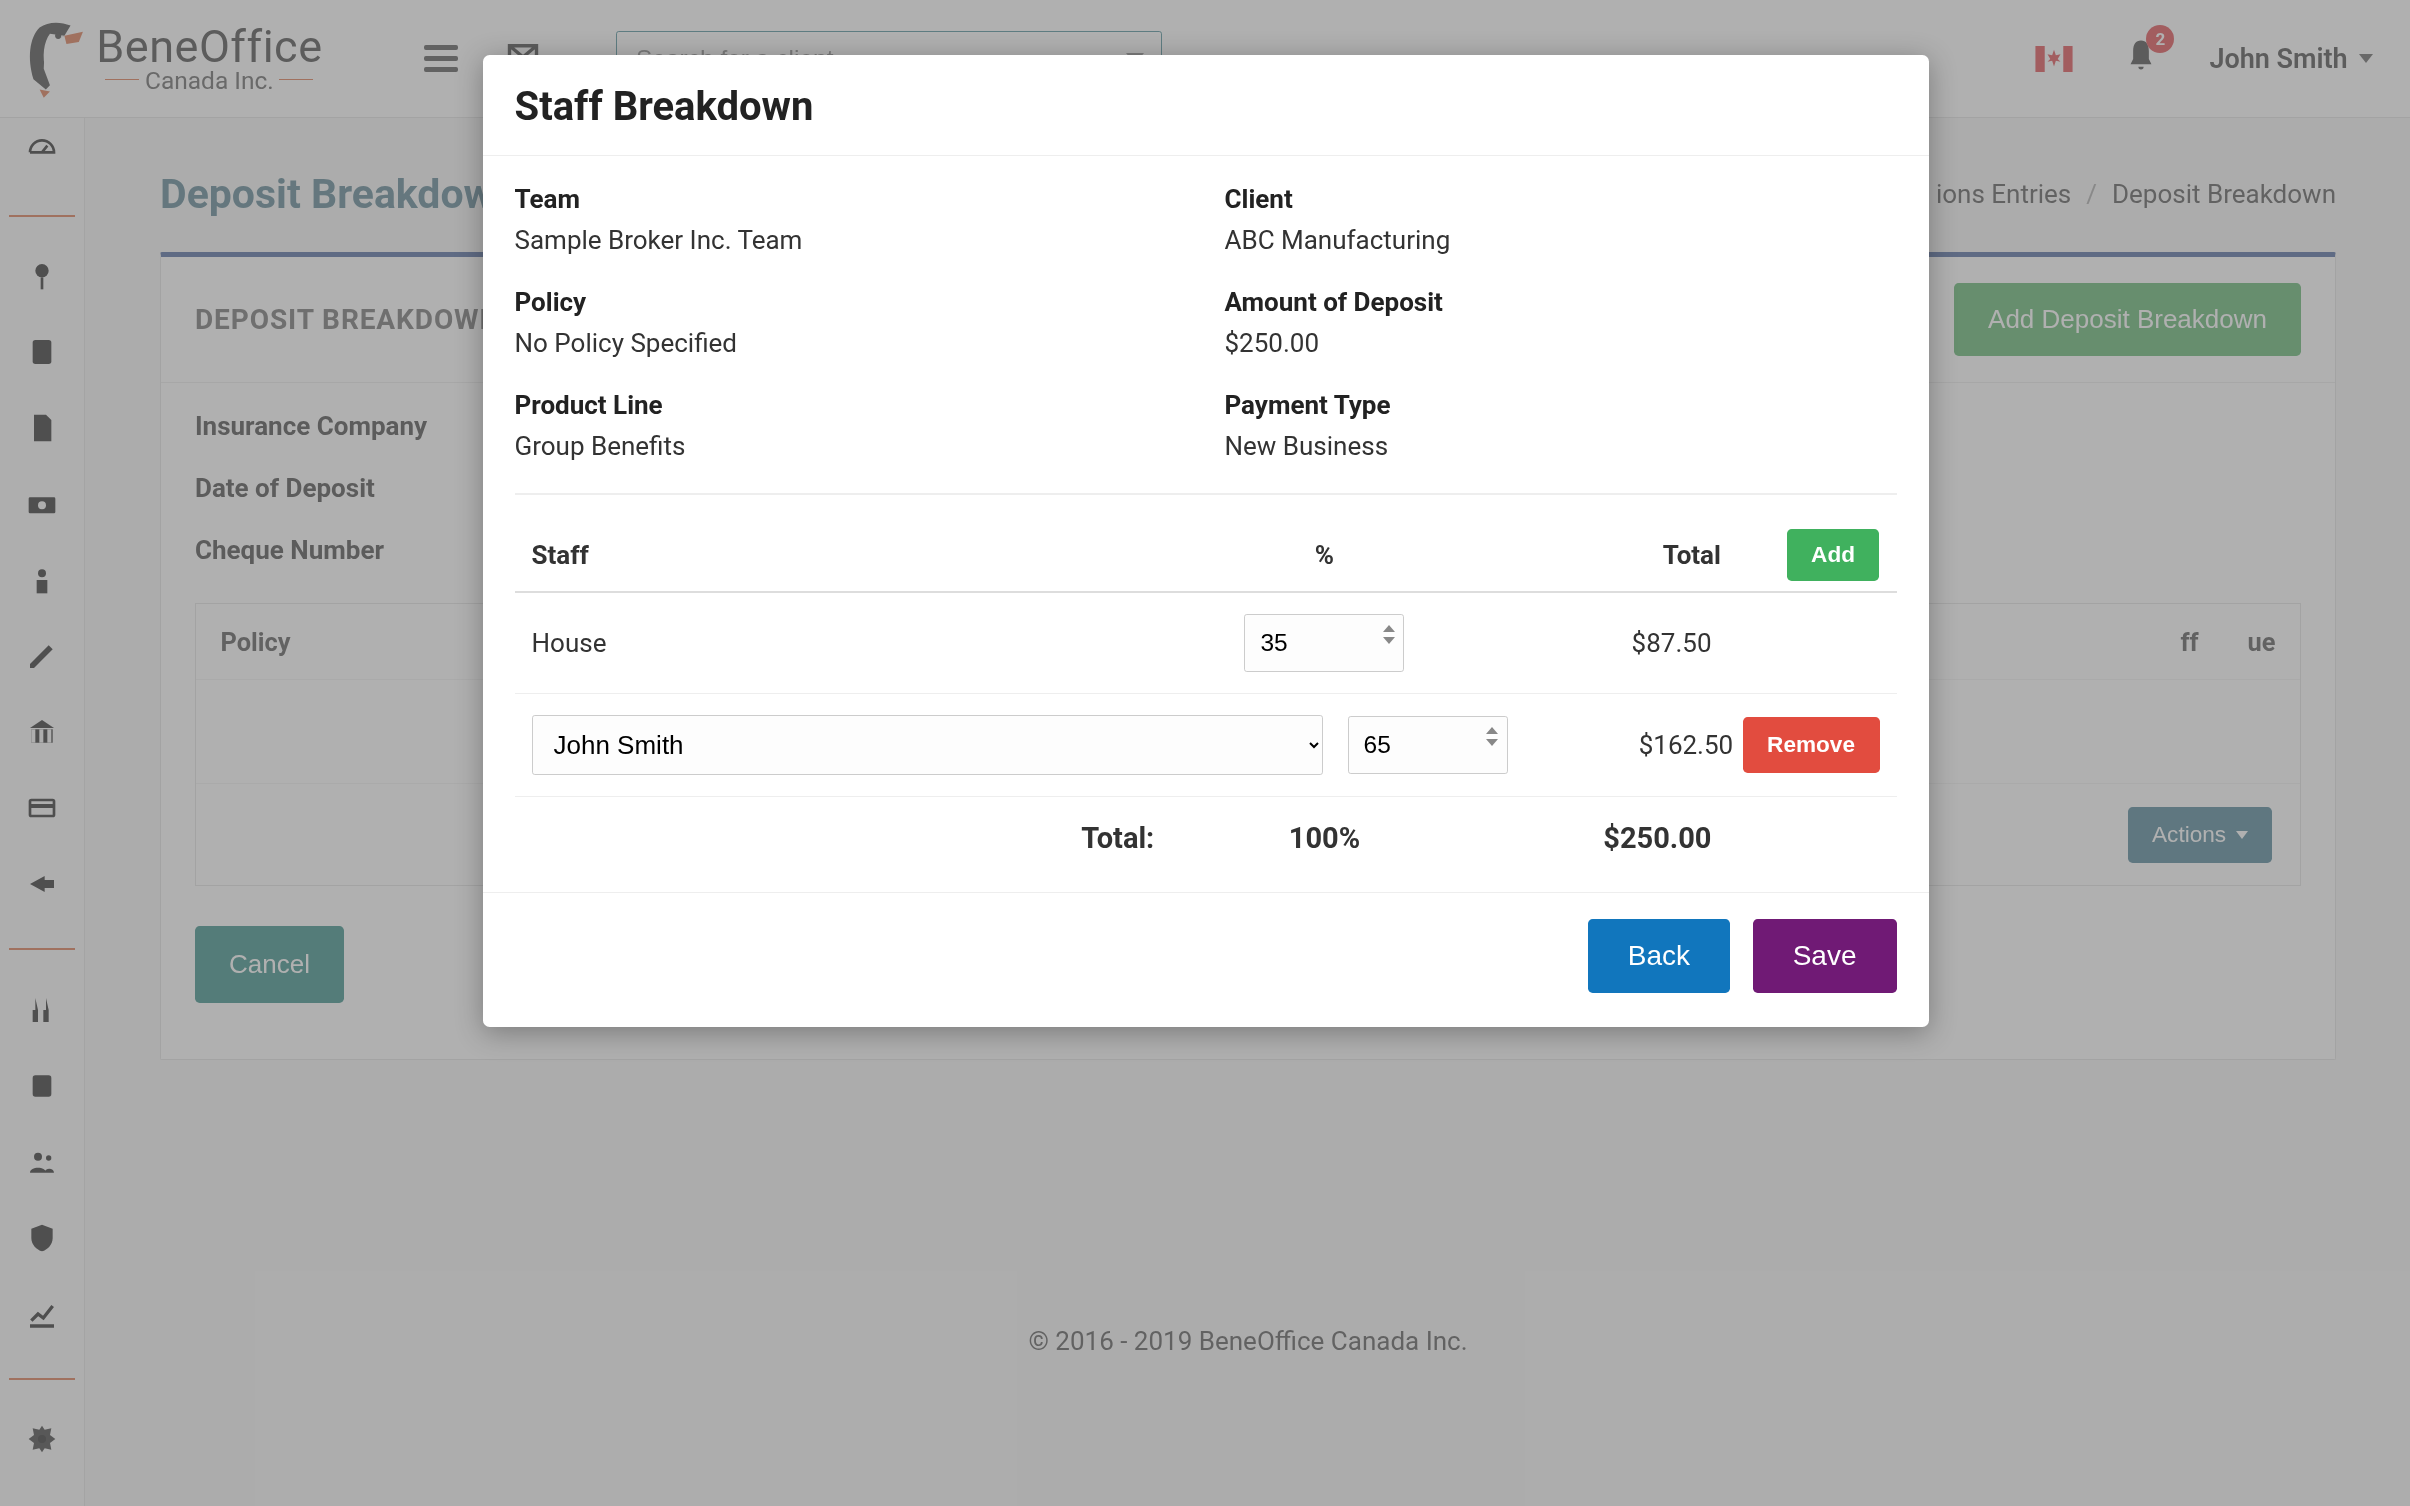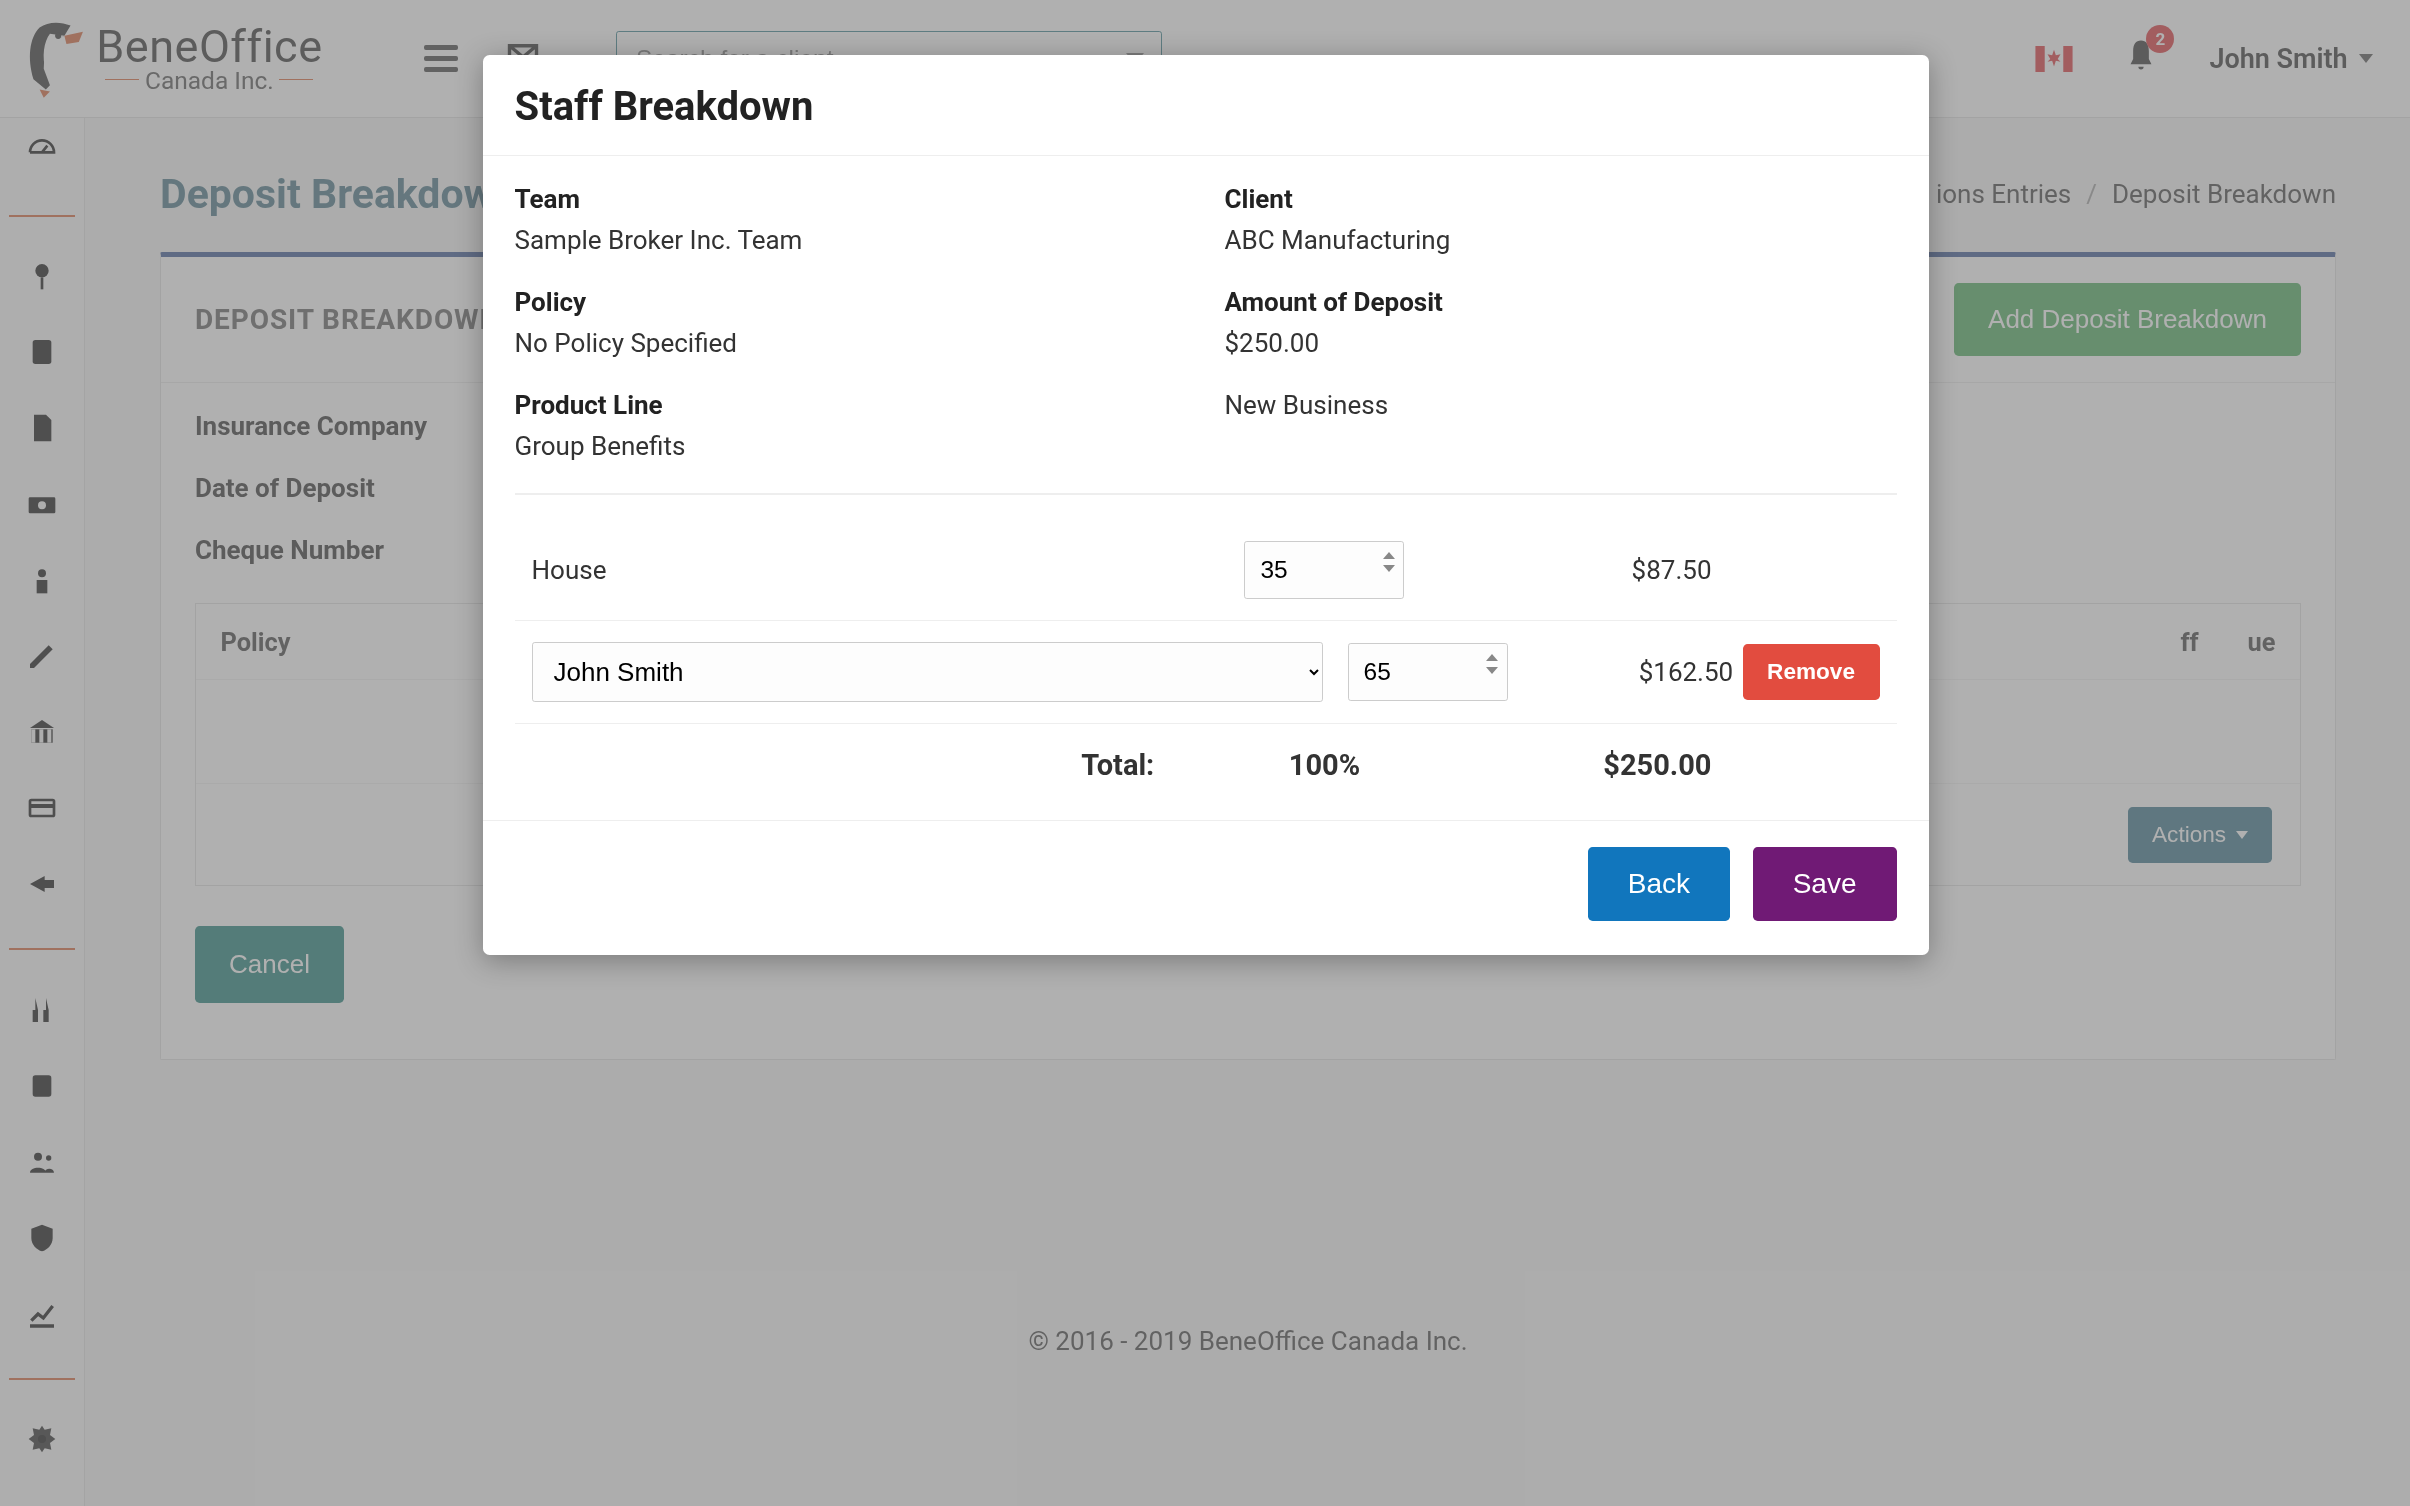--- a/index.html
+++ b/index.html
@@ -475,26 +475,33 @@
       </div>
       <div class="info-cell">
         <div class="info-label">Amount of Deposit</div>
         <div class="info-value">$250.00</div>
       </div>
       <div class="info-cell">
         <div class="info-label">Product Line</div>
         <div class="info-value">Group Benefits</div>
       </div>
       <div class="info-cell">
+        <div class="info-label">Payment Type</div>
         <div class="info-value">New Business</div>
       </div>
     </div>
 
     <div class="divider"></div>
 
+    <div class="staff-head">
+      <div class="h">Staff</div>
+      <div class="h center">%</div>
+      <div class="h" style="text-align:right">Total</div>
+      <button class="add-btn">Add</button>
+    </div>
 
     <div class="staff-row">
       <div class="staff-name-static">House</div>
       <div class="num-wrap">
         <input class="pct-input" value="35" style="">
         <div class="num-arrows">
           <span class="up"></span>
             <span class="down"></span>
         </div>
       </div>

